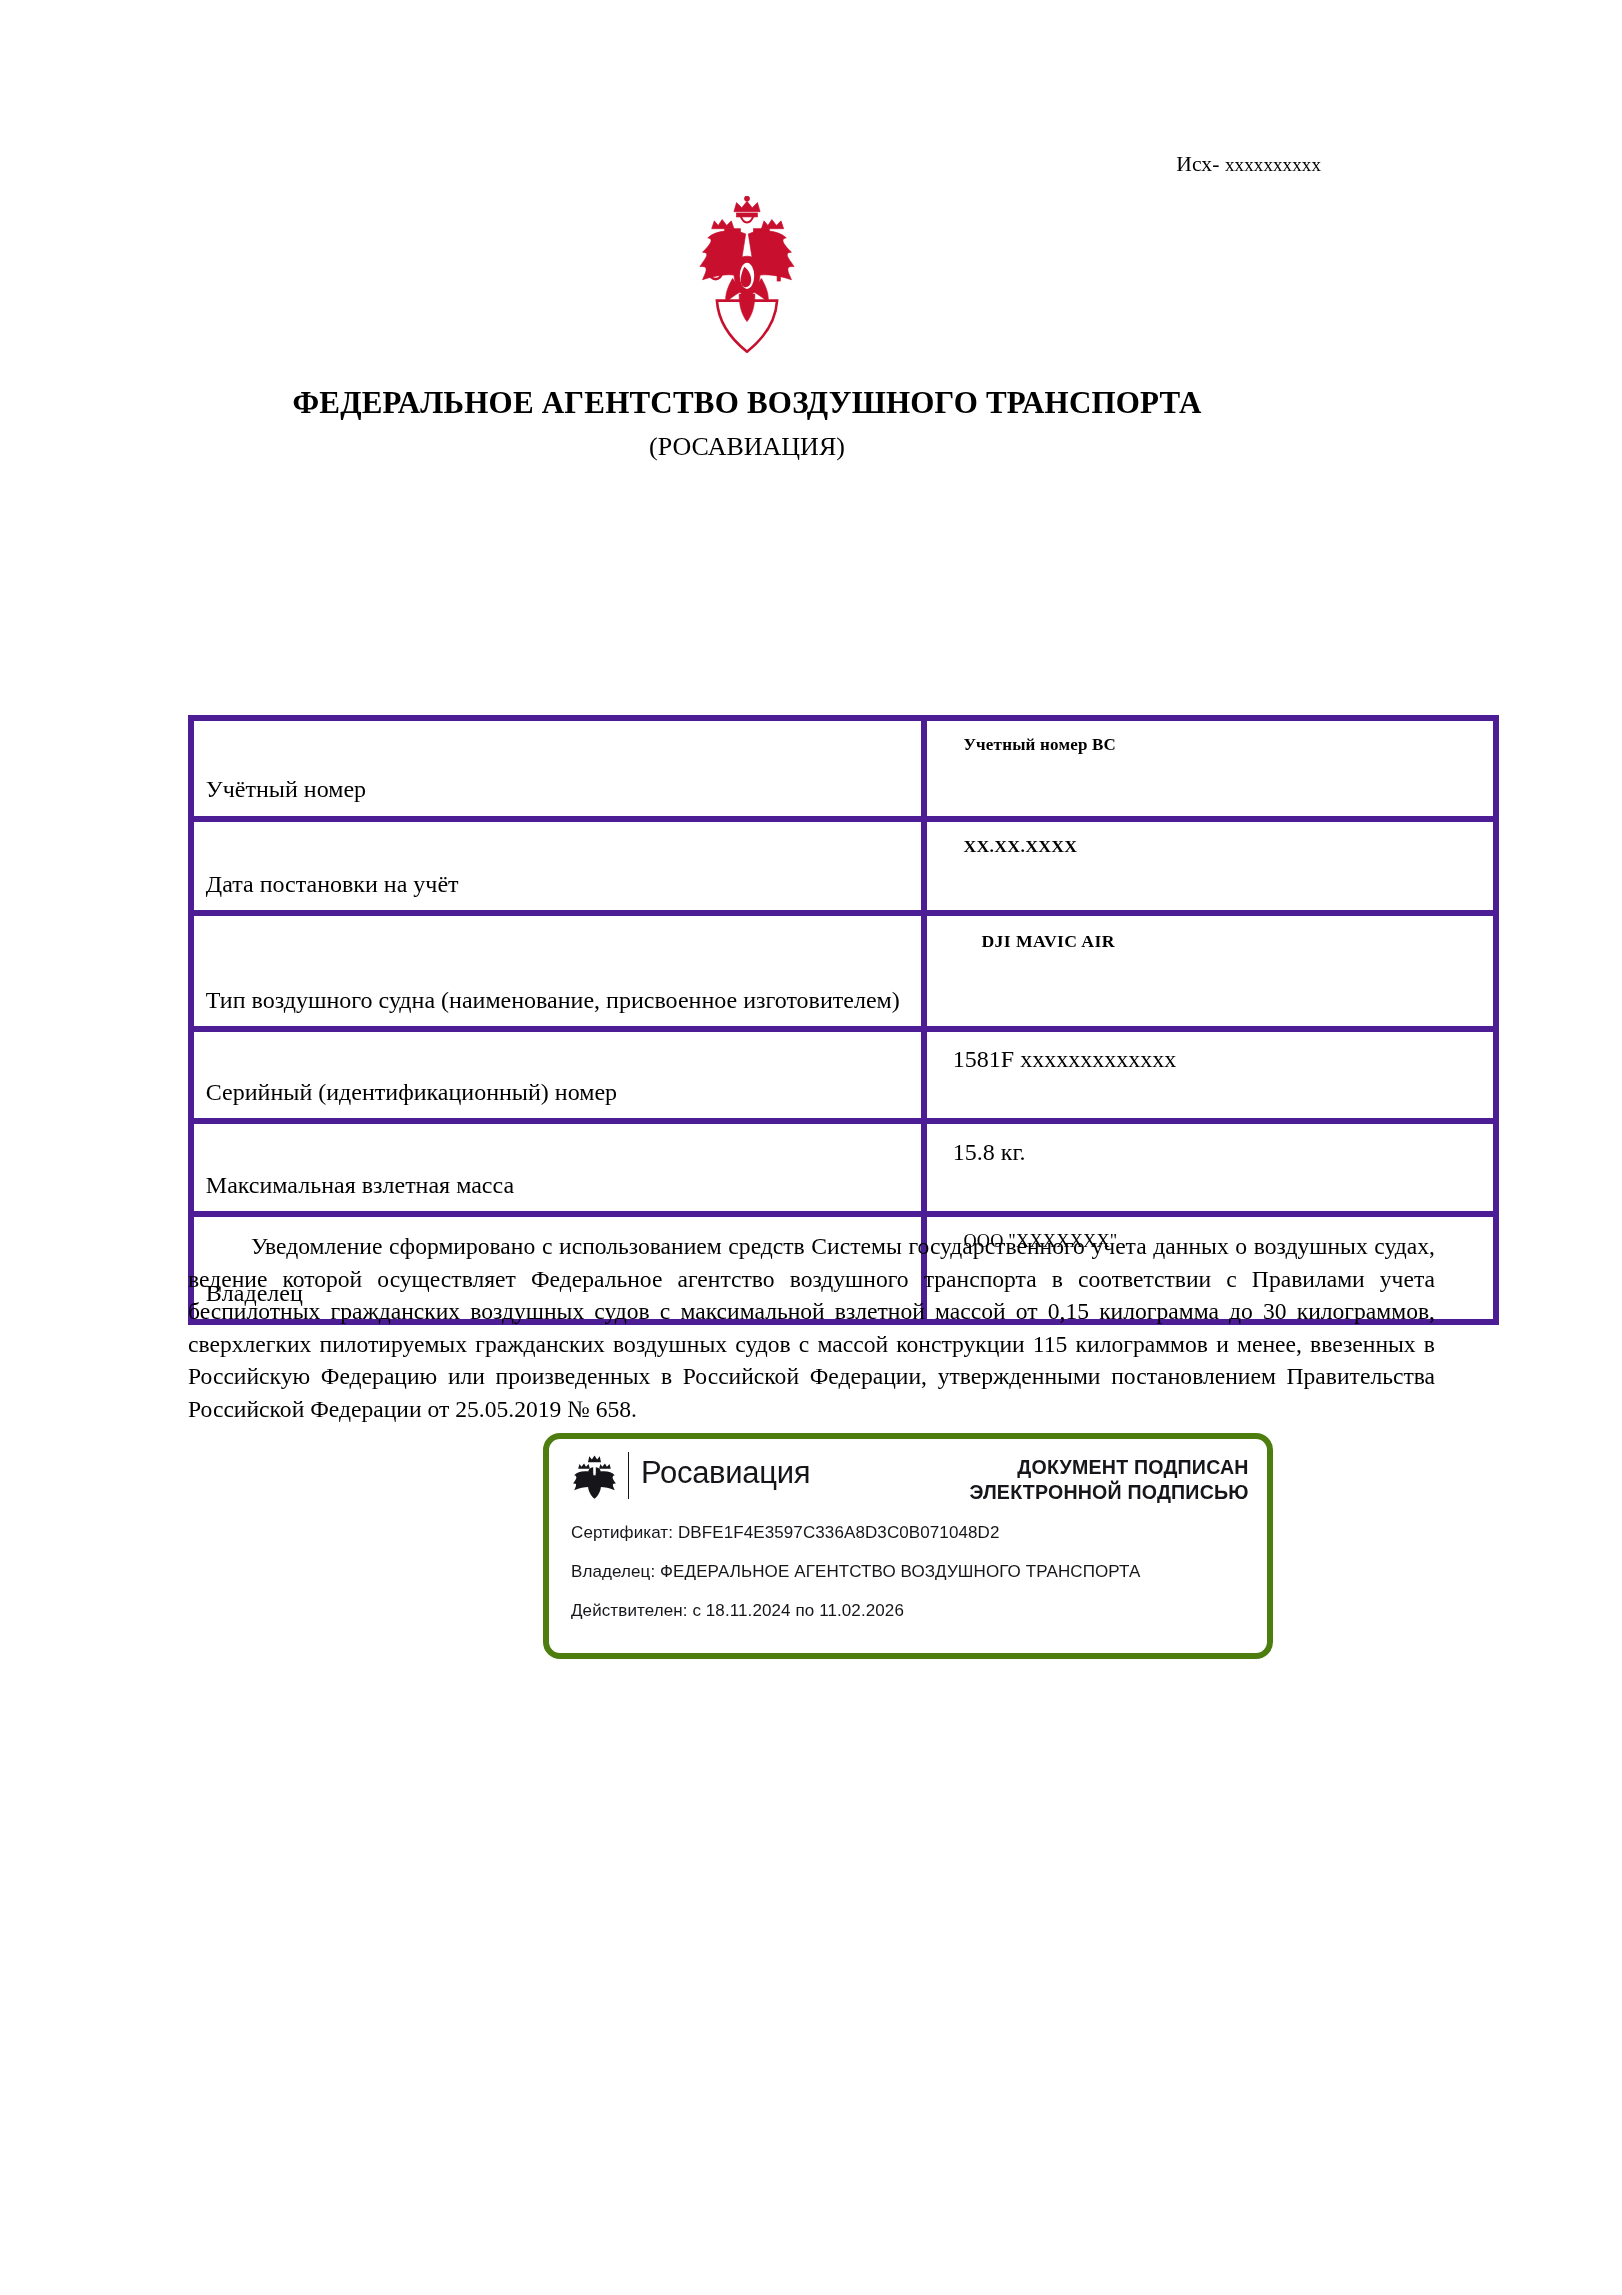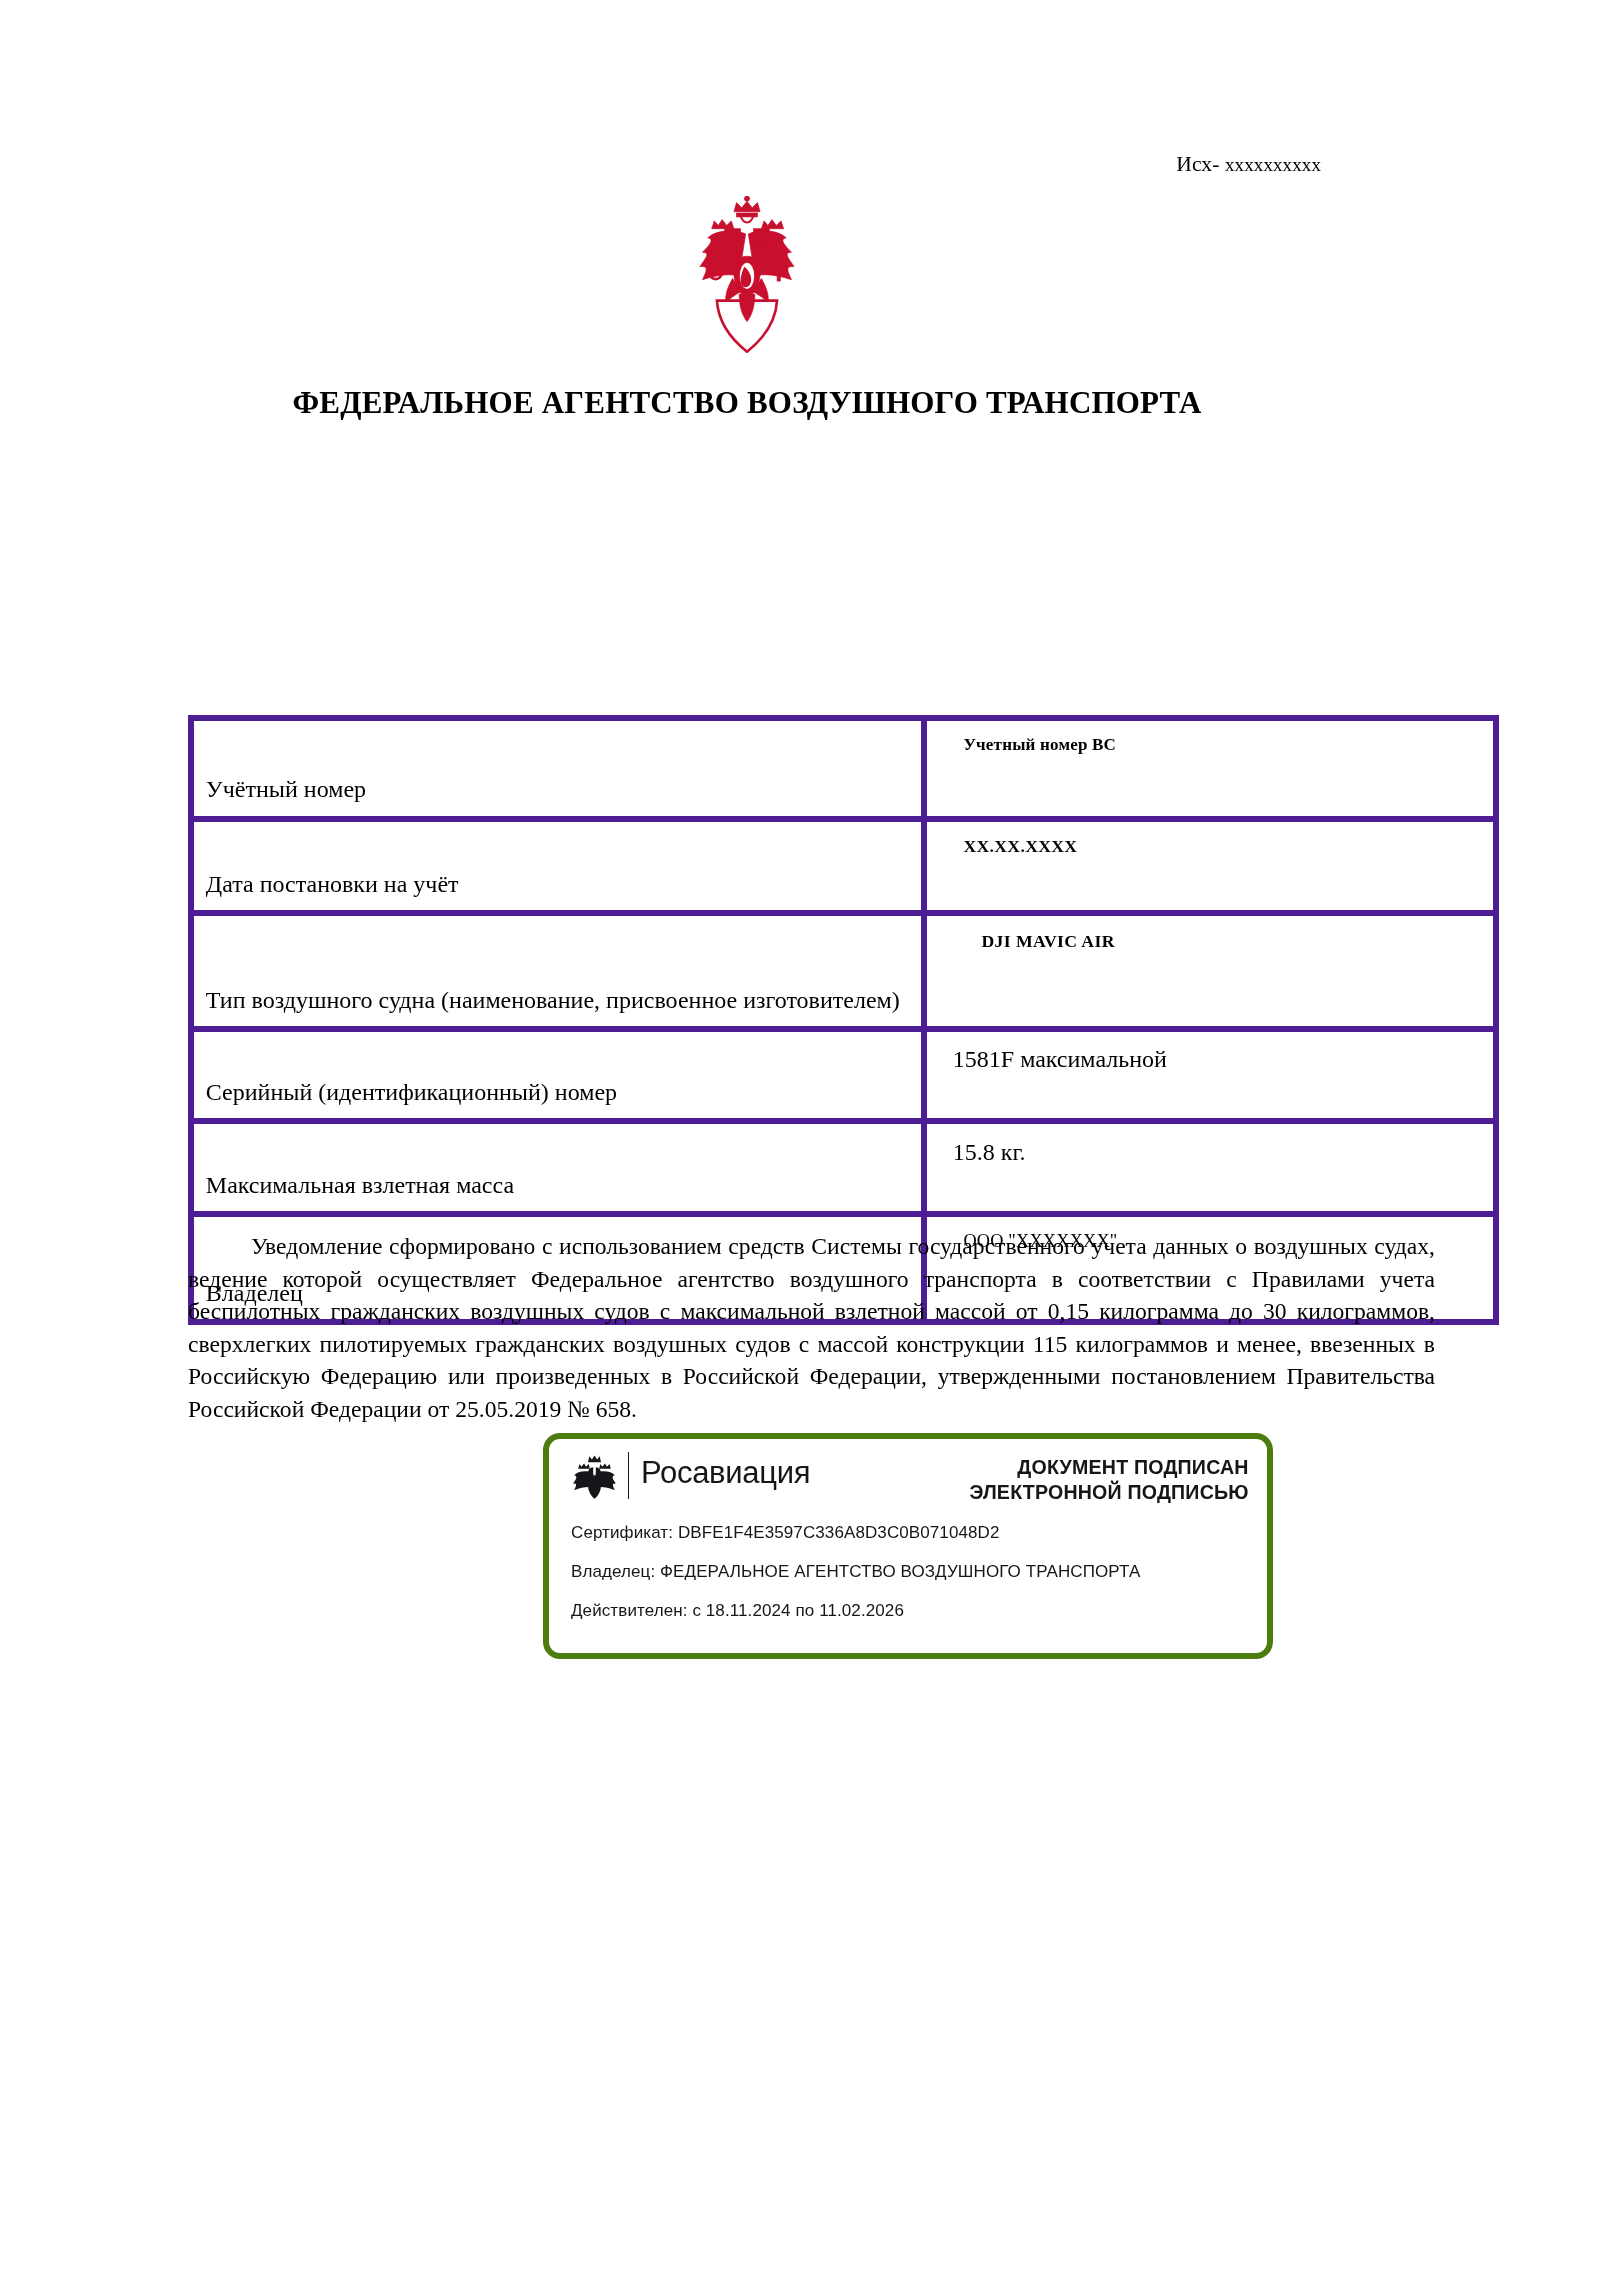--- a/index.html
+++ b/index.html
@@ -268,20 +268,21 @@
       <g fill="#ffffff">
         <ellipse cx="100" cy="122" rx="11" ry="20"></ellipse>
       </g>
       <g fill="#c8102e">
         <path d="M96 108 c 6 4, 12 14, 10 24 c -2 8, -10 10, -14 4 c -4 -8, 0 -20, 4 -28 z"></path>
       </g>
     </svg>
   </div>
 
   <div class="org-title">ФЕДЕРАЛЬНОЕ АГЕНТСТВО ВОЗДУШНОГО ТРАНСПОРТА</div>
+  <div class="org-sub">(РОСАВИАЦИЯ)</div>
 
 
   <table class="tbl">
     <tbody>
       <tr class="r1">
         <td class="label">Учётный номер</td>
         <td class="value">
           <div class="v-small">Учетный номер ВС</div>
         </td>
       </tr>
@@ -293,21 +294,21 @@
       </tr>
       <tr class="r3">
         <td class="label">Тип воздушного судна (наименование, присвоенное изготовителем)</td>
         <td class="value">
           <div class="v-mid">DJI MAVIC AIR</div>
         </td>
       </tr>
       <tr class="r4">
         <td class="label">Серийный (идентификационный) номер</td>
         <td class="value">
-          <div class="v-big">1581F максимальной</div>
+          <div class="v-big">1581F ххххххххххххх</div>
         </td>
       </tr>
       <tr class="r5">
         <td class="label">Максимальная взлетная масса</td>
         <td class="value">
           <div class="v-big">15.8 кг.</div>
         </td>
       </tr>
       <tr class="r6">
         <td class="label">Владелец</td>

